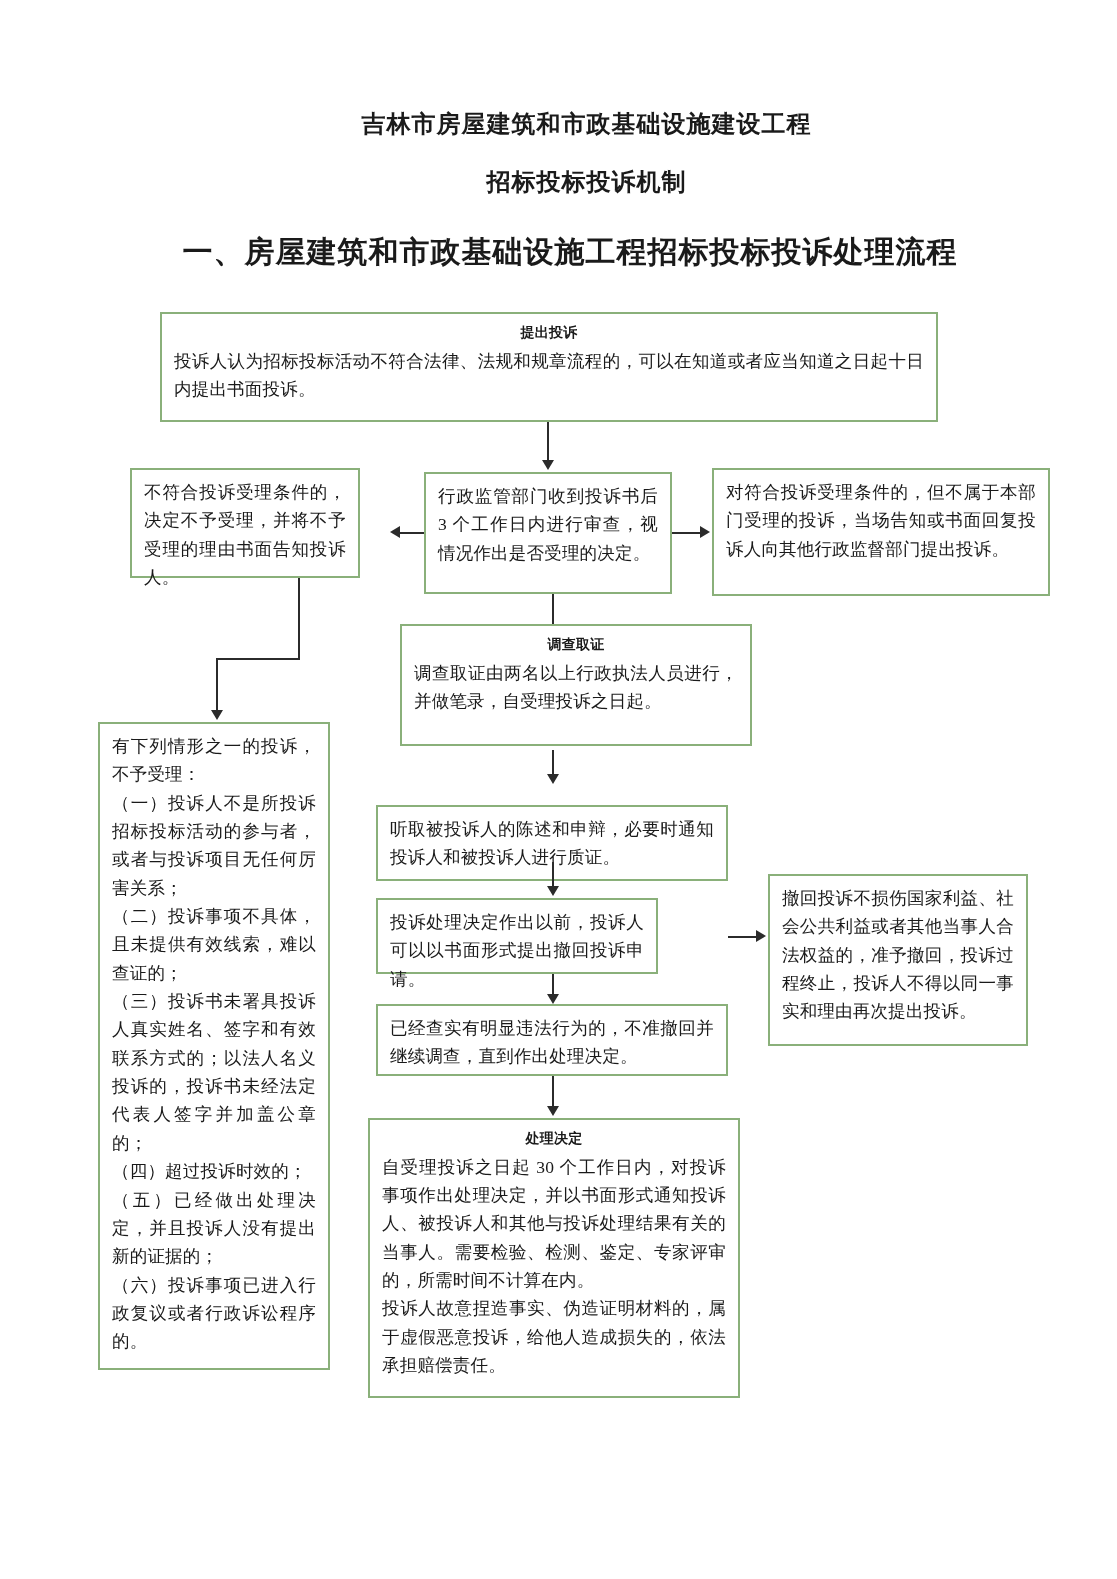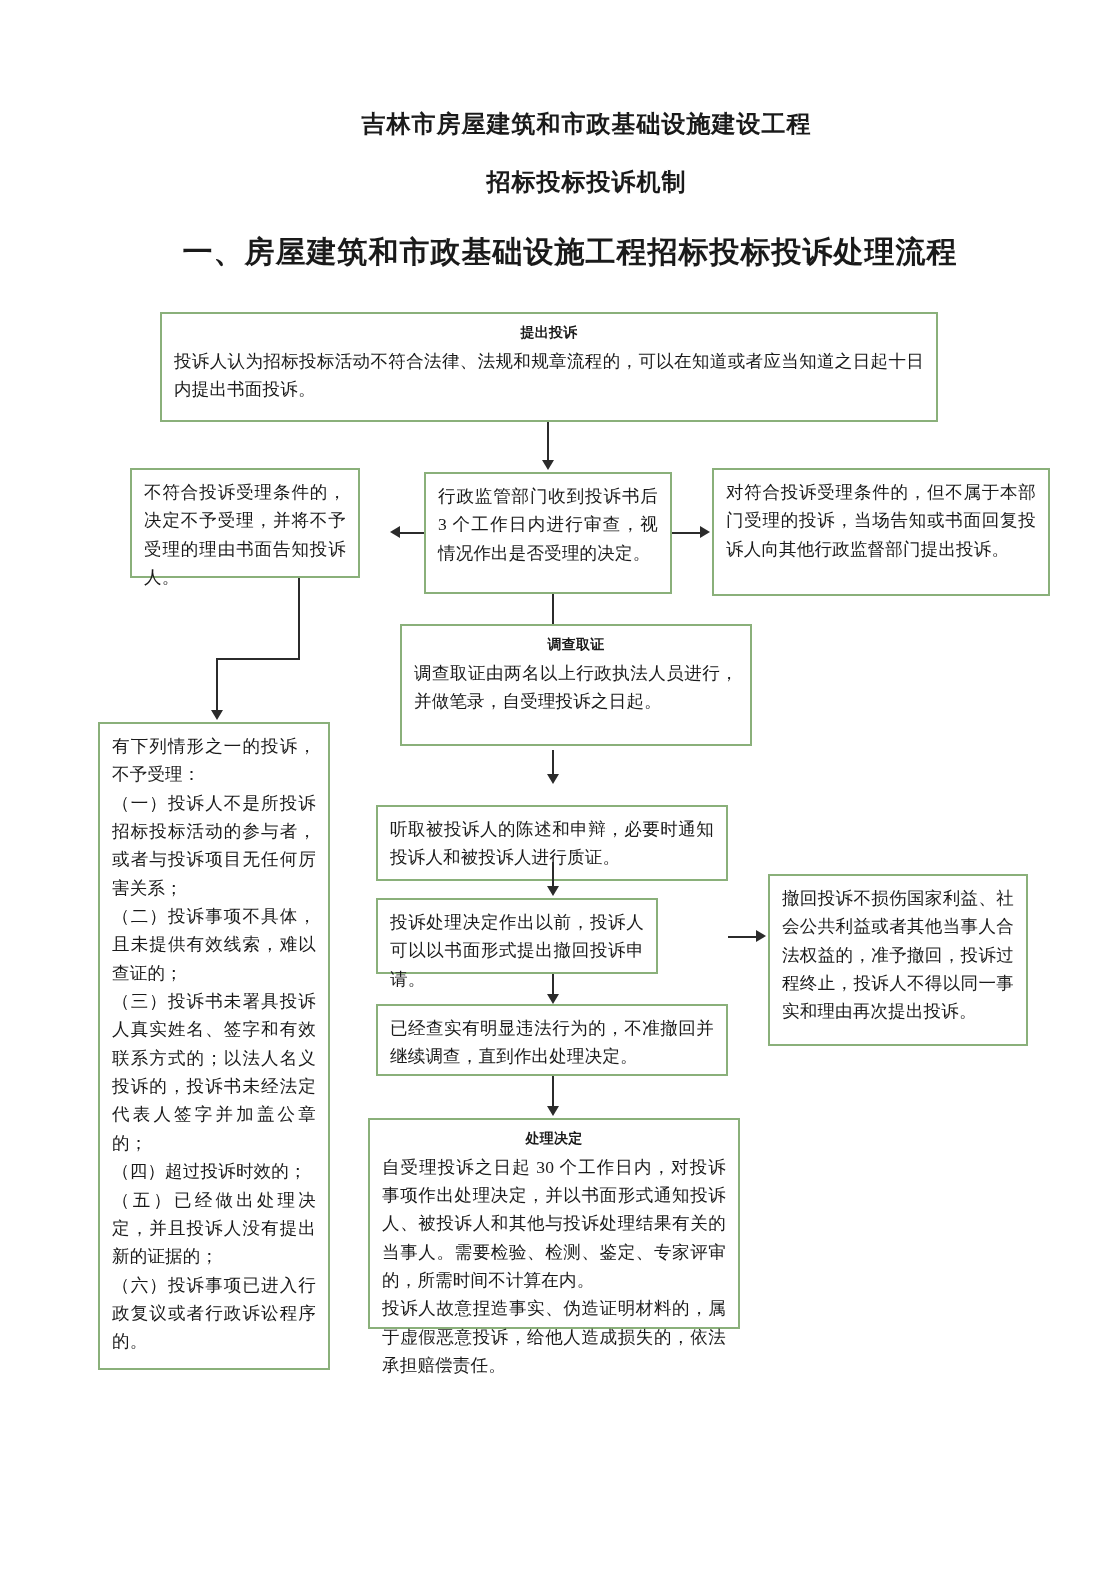--- a/index.html
+++ b/index.html
@@ -94,21 +94,21 @@
   
   #box-submit   { left: 160px; top: 312px;  width: 778px; height: 110px; }
   #box-review   { left: 424px; top: 472px;  width: 248px; height: 122px; }
   #box-reject   { left: 130px; top: 468px;  width: 230px; height: 110px; }
   #box-transfer { left: 712px; top: 468px;  width: 338px; height: 128px; }
   #box-noaccept { left: 98px;  top: 722px;  width: 232px; height: 648px; }
   #box-investig { left: 376px; top: 624px;  width: 352px; height: 122px; margin-left: 24px;  }
   #box-hearing  { left: 376px; top: 805px;  width: 352px; height: 76px;  }
   #box-withdraw { left: 376px; top: 898px;  width: 282px; height: 76px;  }
   #box-nowithdr { left: 376px; top: 1004px; width: 352px; height: 72px;  }
-  #box-decision { left: 368px; top: 1118px; width: 372px; height: 211px; }
+  #box-decision { left: 368px; top: 1118px; width: 372px; height: 280px; }
   #box-allow    { left: 768px; top: 862px;  width: 260px; height: 172px; margin-top: 12px; }
 </style>
 </head>
 <body>
 
 <div class="page">
 
   <div class="title1">吉林市房屋建筑和市政基础设施建设工程</div>
   <div class="title2">招标投标投诉机制</div>
   <div class="subtitle">一、房屋建筑和市政基础设施工程招标投标投诉处理流程</div>

